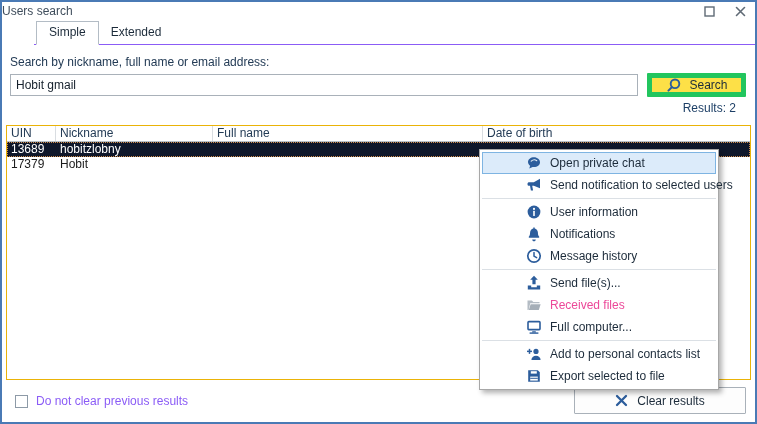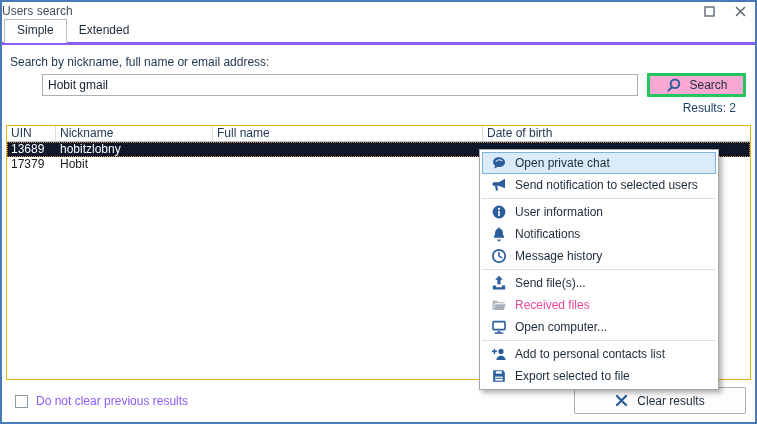--- a/index.html
+++ b/index.html
@@ -12,34 +12,34 @@
     font-size:12px; color:#1c2b3a; overflow:hidden;
   }
 
   
   .titlebar { position:relative; height:18px; }
   .title { text-align:left; line-height:19px; font-size:12px; color:#3f4d5c; }
   .win-controls { position:absolute; right:8px; top:3px; display:flex; gap:17px; }
   .win-btn { width:14px; height:13px; display:flex; align-items:center; justify-content:center; cursor:default; }
 
   
-  .tabstrip { display:flex; align-items:flex-end; height:23px; margin-top:2px; padding-left:2px; border-bottom:3px solid #8b5cf6; }
+  .tabstrip { display:flex; align-items:flex-end; height:23px; margin-top:2px; padding-left:2px; border-bottom:1px solid #8b5cf6;margin-left:32px; }
   .tab { padding:3px 12px 4px 12px; line-height:15px; position:relative; color:#1c2b3a; }
   .tab.active { border:1px solid #b3bcc5; border-bottom:1px solid #fff; margin-bottom:-1px; background:#fff; z-index:2; }
 
   
   .search-area { padding:10px 9px 0 8px; }
   .search-label { margin-bottom:5px; color:#233b55; }
-  .search-row { display:flex; gap:9px;margin-left:32px; }
+  .search-row { display:flex; gap:9px; }
   .search-input {
     flex:1; height:22px; border:1px solid #a9b1b9; padding:1px 5px;
     font:12px "Liberation Sans","DejaVu Sans",sans-serif; color:#15202c; outline:none;
   }
   .search-btn {
-    width:99px; height:24px; margin-top:-1px; border:3px solid #22c55e; background:#f9a8d4;
+    width:99px; height:24px; margin-top:-1px; border:5px solid #22c55e; background:#fde047;
     display:flex; align-items:center; justify-content:center; gap:7px;
     font:12px "Liberation Sans","DejaVu Sans",sans-serif; color:#1c2b3a; border-radius:1px;
   }
   .results-line { text-align:right; padding:4px 10px 0 0; color:#1d3f66; }
 
   
   .table-wrap { position:absolute; left:4px; right:4px; top:123px; bottom:42px; border:1px solid #eab308; background:#fff; overflow:hidden; }
   .thead { display:flex; height:16px; border-bottom:1px solid #b8c0c8; background:#fff; }
   .th { padding:0 4px; line-height:15px; border-right:1px solid #d9dde1; color:#233b55; white-space:nowrap; overflow:hidden; }
   .c0 { width:49px; } .c1 { width:157px; } .c2 { width:270px; } .c3 { width:170px; } .c4 { flex:1; border-right:none; }
@@ -58,21 +58,21 @@
     display:flex; align-items:center; justify-content:center; gap:9px;
     font:12px "Liberation Sans","DejaVu Sans",sans-serif; color:#1c2b3a;
   }
 
   
   .menu {
     position:absolute; left:477px; top:147px; width:240px; z-index:10;
     background:#fff; border:1px solid #a7a7a7; padding:2px;
     box-shadow:3px 3px 5px rgba(0,0,0,.3);
   }
-  .mi { display:flex; align-items:center; height:22px; cursor:default; color:#1c2b3a; }
+  .mi { display:flex; align-items:center; height:22px; cursor:default; color:#1c2b3a;padding-left:35px; }
   .mi .ic { width:33px; display:flex; align-items:center; justify-content:center; flex:0 0 33px; }
   .mi .lbl { white-space:nowrap; }
   .mi.hl { background:#dcebfa; box-shadow: inset 0 0 0 1px #7eb4e2; }
   .mi.disabled { color:#ec4899; }
   .sep { height:1px; background:#dbe0e5; margin:2px 0; }
 
   svg { display:block; }
 </style>
 </head>
 <body>
@@ -210,21 +210,21 @@
       <span class="lbl">Received files</span>
     </div>
     <div class="mi">
       <span class="ic">
         <svg width="16" height="16" viewBox="0 0 16 16">
           <rect x="2" y="2.6" width="12" height="8" rx="0.8" fill="none" stroke="#2c5d9c" stroke-width="1.6"></rect>
           <path d="M6.4 12.2h3.2l.6 1.2H5.8z" fill="#2c5d9c"></path>
           <rect x="3.6" y="13.4" width="8.8" height="1.4" fill="#2c5d9c"></rect>
         </svg>
       </span>
-      <span class="lbl">Open computer...</span>
+      <span class="lbl">Full computer...</span>
     </div>
     <div class="sep"></div>
     <div class="mi">
       <span class="ic">
         <svg width="16" height="16" viewBox="0 0 16 16">
           <rect x="1" y="4.6" width="5" height="1.5" fill="#2c5d9c"></rect>
           <rect x="2.75" y="2.85" width="1.5" height="5" fill="#2c5d9c"></rect>
           <circle cx="10" cy="5.4" r="2.6" fill="#2c5d9c"></circle>
           <path d="M5.4 14c0-2.6 2-4.3 4.6-4.3s4.6 1.7 4.6 4.3z" fill="#2c5d9c"></path>
         </svg>

